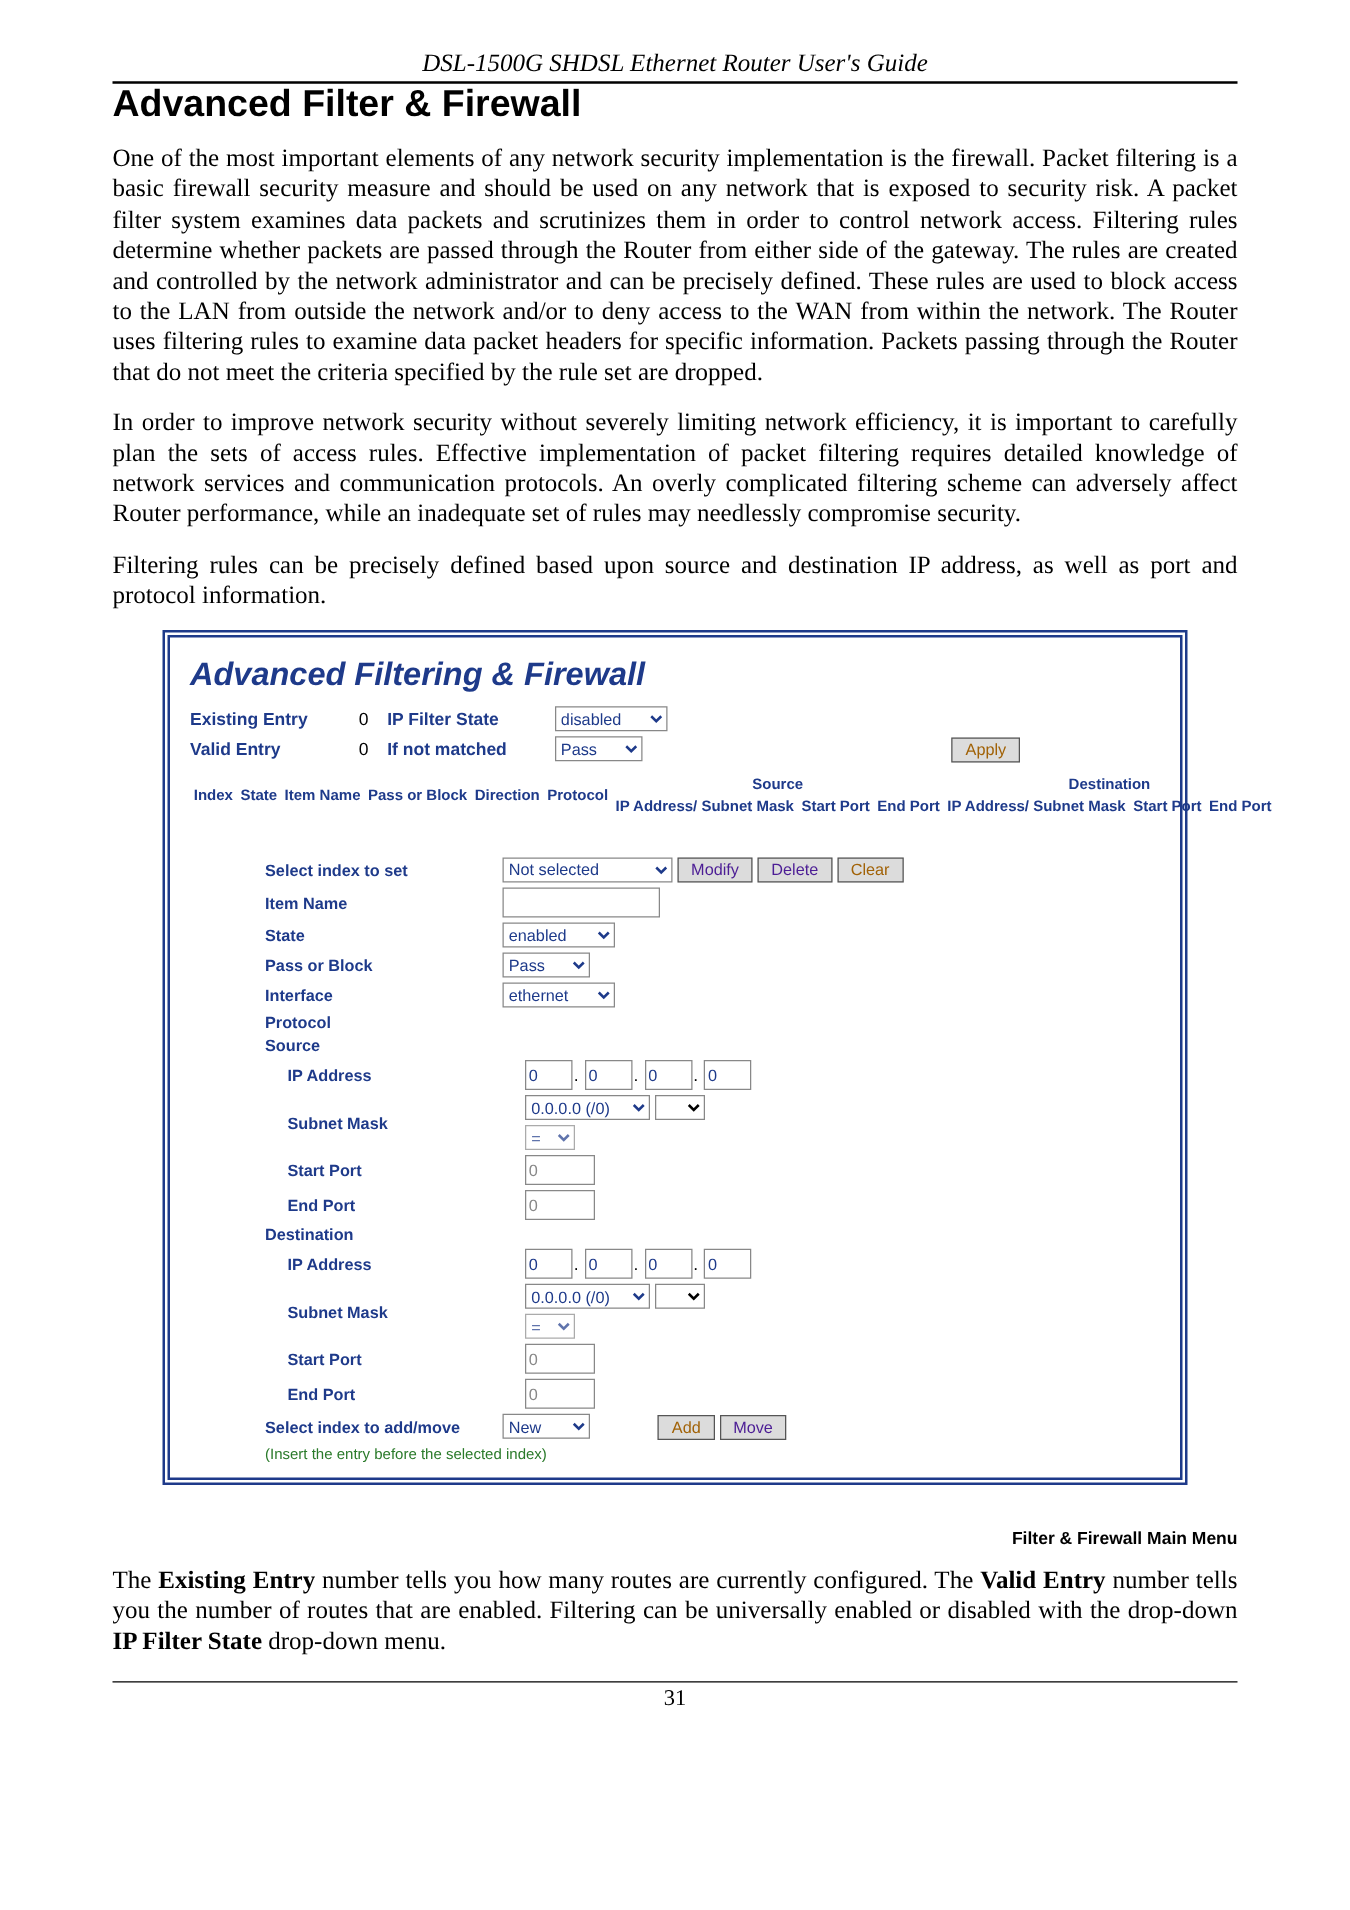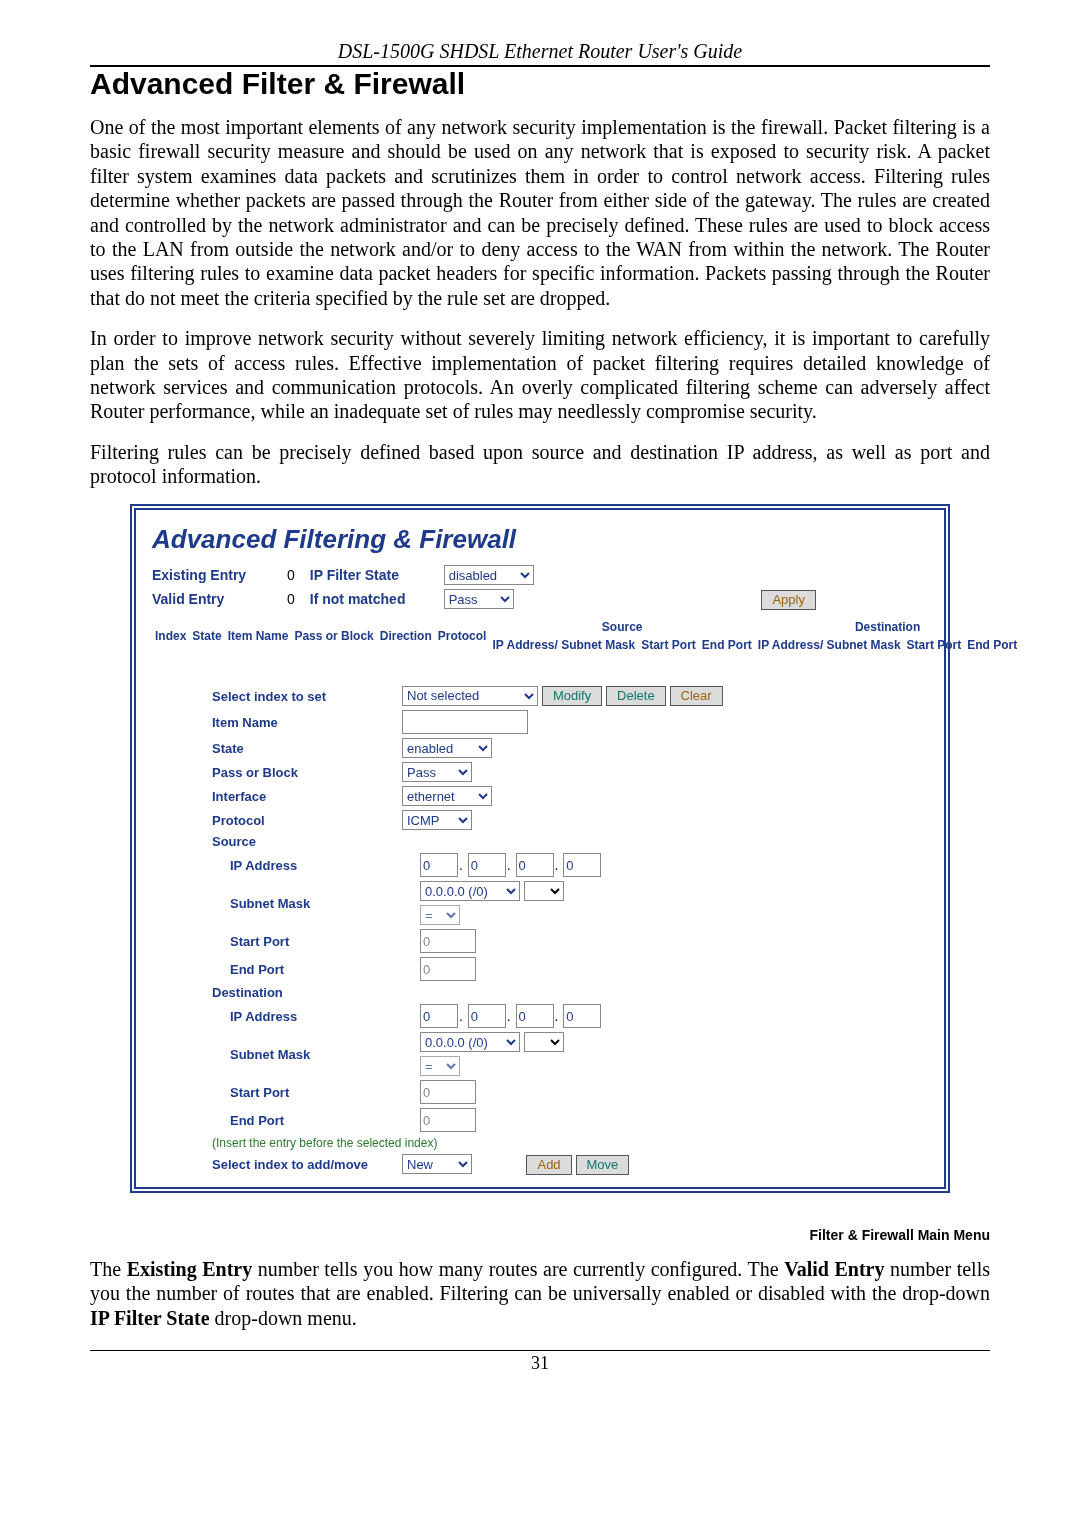--- a/index.html
+++ b/index.html
@@ -67,21 +67,21 @@
   .btn {
     display: inline-block;
     border: 1px solid #555;
     padding: 1px 10px 2px 10px;
     font-family: Verdana, Geneva, sans-serif;
     font-size: 13px;
     color: #a16207;
     background: #dcdcdc;
     cursor: default;
   }
-  .btn-dis { color: #0f766e; }
+  .btn-dis { color: #4c1d95; }
   table.filtertab {
     border-collapse: collapse;
     width: 100%;
     margin-top: 8px;
     font-size: 12px;
   }
   table.filtertab th {
     font-weight: bold;
     color: #1e3a8a;
     padding: 2px 3px;
@@ -213,21 +213,20 @@
       <div class="row">
         <span class="lab">Pass or Block</span>
         <span class="ctrl"><select style="width:70px;"><option>Pass</option></select></span>
       </div>
       <div class="row">
         <span class="lab">Interface</span>
         <span class="ctrl"><select style="width:90px;"><option>ethernet</option></select></span>
       </div>
       <div class="row">
         <span class="lab">Protocol</span>
-        <span class="ctrl"><select style="width:70px;"><option>ICMP</option></select></span>
       </div>
       <div class="row">
           <span class="lab h">Source</span>
         </div>
       <div class="row">
         <span class="lab ind">IP Address</span>
         <span class="ctrl">
           <input class="iptxt" type="text" value="0" style=""><span class="dot">.</span>
           <input class="iptxt" type="text" value="0" style=""><span class="dot">.</span>
           <input class="iptxt" type="text" value="0" style=""><span class="dot">.</span>
@@ -276,32 +275,32 @@
       <div class="row">
         <span class="lab ind">Start Port</span>
         <span class="ctrl"><input type="text" style="width: 50px; color: rgb(136, 136, 136);" disabled="" value="0"></span>
       </div>
       <div class="row">
         <span class="lab ind">End Port</span>
         <span class="ctrl"><input type="text" style="width: 50px; color: rgb(136, 136, 136);" disabled="" value="0"></span>
       </div>
 
       <div class="row">
-        <span class="lab" style="width:auto;padding-left:60px;"></span>
-        <small class="green">(Insert the entry before the selected index)</small>
-      </div>
-      <div class="row">
         <span class="lab" style="white-space:normal;line-height:1.2;">Select index to add/move</span>
         <span class="ctrl">
           <select style="width:70px;"><option>New</option></select>
           &nbsp;&nbsp;&nbsp;&nbsp;&nbsp;&nbsp;&nbsp;&nbsp;&nbsp;&nbsp;&nbsp;&nbsp;
           <span class="btn">Add</span>
           <span class="btn btn-dis">Move</span>
         </span>
       </div>
+      <div class="row">
+        <span class="lab" style="width:auto;padding-left:60px;"></span>
+        <small class="green">(Insert the entry before the selected index)</small>
+      </div>
     </div>
   </div>
 
   <div class="caption">Filter &amp; Firewall Main Menu</div>
 
   <p class="body" id="para4">The <b>Existing Entry</b> number tells you how many routes are currently configured. The <b>Valid Entry</b> number tells you the number of routes that are enabled. Filtering can be universally enabled or disabled with the drop-down <b>IP Filter State</b> drop-down menu.</p>
 
   <div class="footer-rule"></div>
   <div class="footer-num">31</div>
 </div>

